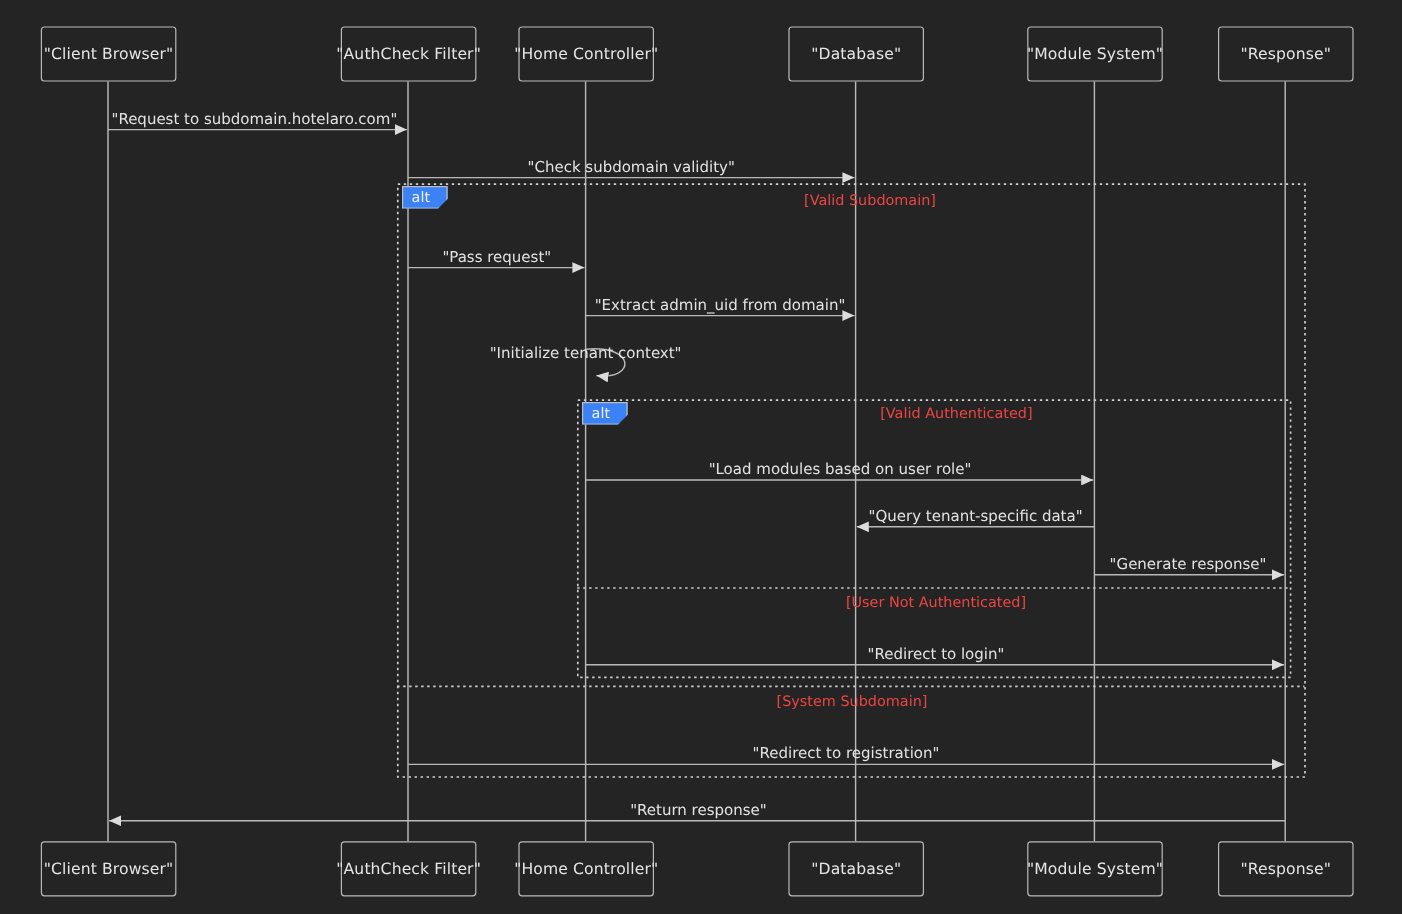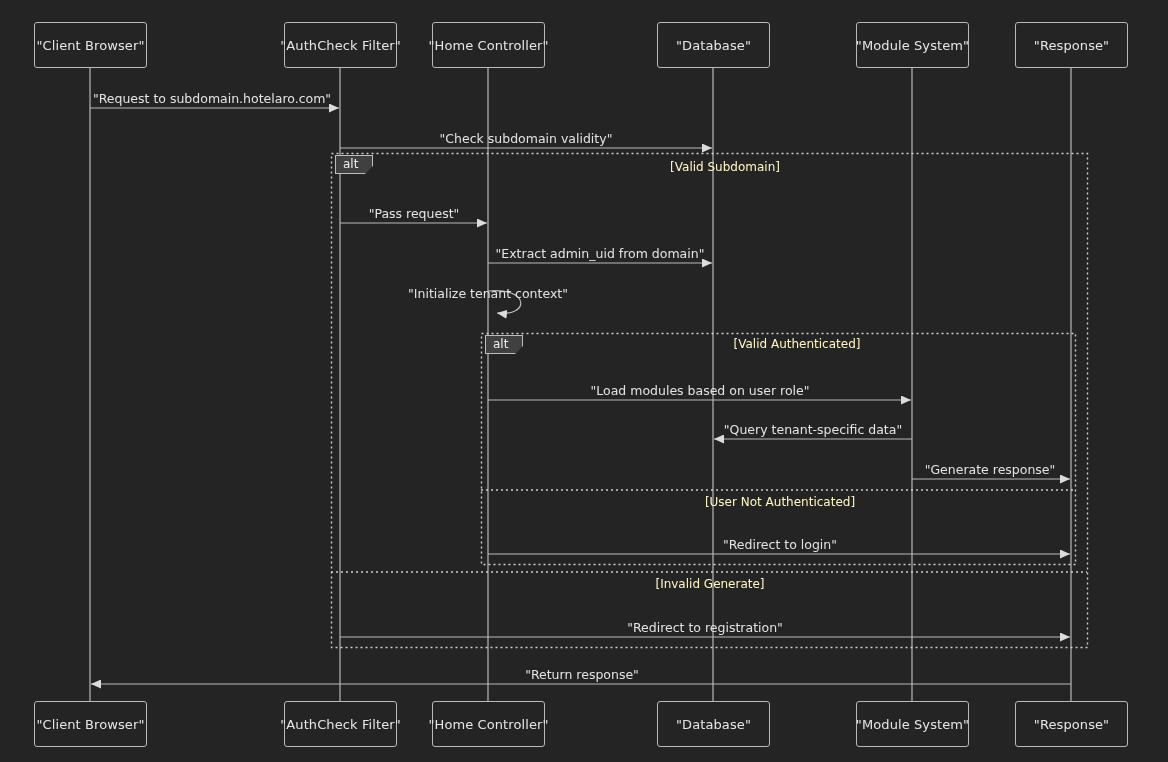--- a/index.html
+++ b/index.html
@@ -29,28 +29,28 @@
     color:#e3e3e3;
     font-size:12.5px;
     white-space:nowrap;
     transform:translateX(-50%);
   }
   .frag-label{
     position:absolute;
     box-sizing:border-box;
     color:#efefef;
     font-size:12px;
-    background:#404040;
+    background:#3b82f6;
     border:1px solid #bdbdbd;
     padding:1px 14px 2px 7px;
     line-height:14px;
   }
   .frag-cond{
     position:absolute;
-    color:#fef9c3;
+    color:#ef4444;
     font-size:12px;
     white-space:nowrap;
     transform:translateX(-50%);
     text-align:center;
   }
 </style>
 </head>
 <body>
 
 <div id="diagram">
@@ -141,20 +141,20 @@
       <div class="msg-label" style="left: 488px; top: 286px;">"Initialize tenant context"</div>
       <div class="msg-label" style="left: 700px; top: 383px;">"Load modules based on user role"</div>
       <div class="msg-label" style="left: 813px; top: 422px;">"Query tenant-specific data"</div>
       <div class="msg-label" style="left: 990px; top: 462px;">"Generate response"</div>
       <div class="msg-label" style="left: 780px; top: 537px;">"Redirect to login"</div>
       <div class="msg-label" style="left: 705px; top: 620px;">"Redirect to registration"</div>
       <div class="msg-label" style="left: 582px; top: 667px;">"Return response"</div>
     </div>
   <div id="frag-labels">
       <div class="frag-cond" style="left: 725px; top: 160px;">[Valid Subdomain]</div>
-      <div class="frag-cond" style="left: 710px; top: 577px;">[Invalid Generate]</div>
+      <div class="frag-cond" style="left: 710px; top: 577px;">[System Subdomain]</div>
       <div class="frag-label" style="left: 335px; top: 155px; clip-path: polygon(0px 0px, 100% 0px, 100% 55%, 78% 100%, 0px 100%);">alt</div>
       <div class="frag-cond" style="left: 797px; top: 337px;">[Valid Authenticated]</div>
       <div class="frag-cond" style="left: 780px; top: 495px;">[User Not Authenticated]</div>
       <div class="frag-label" style="left: 485px; top: 335px; clip-path: polygon(0px 0px, 100% 0px, 100% 55%, 78% 100%, 0px 100%);">alt</div>
     </div>
 
 </div>
 
 </body></html>

